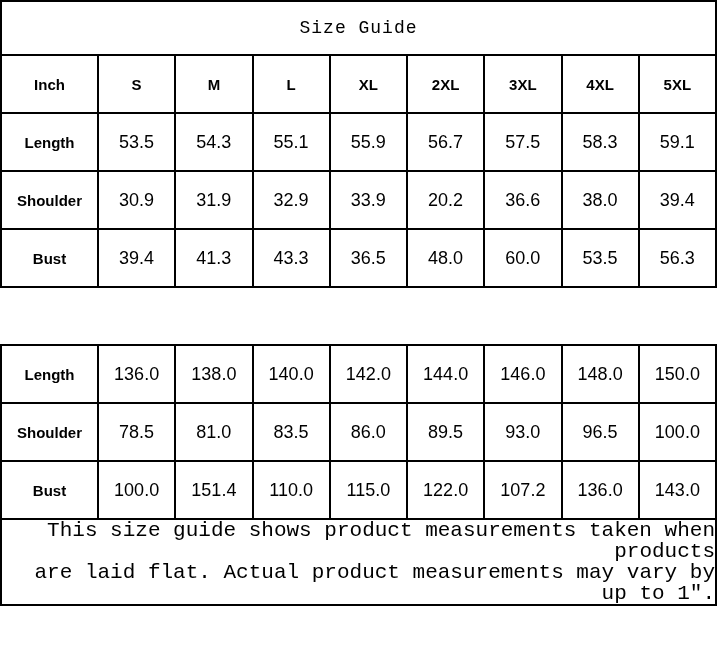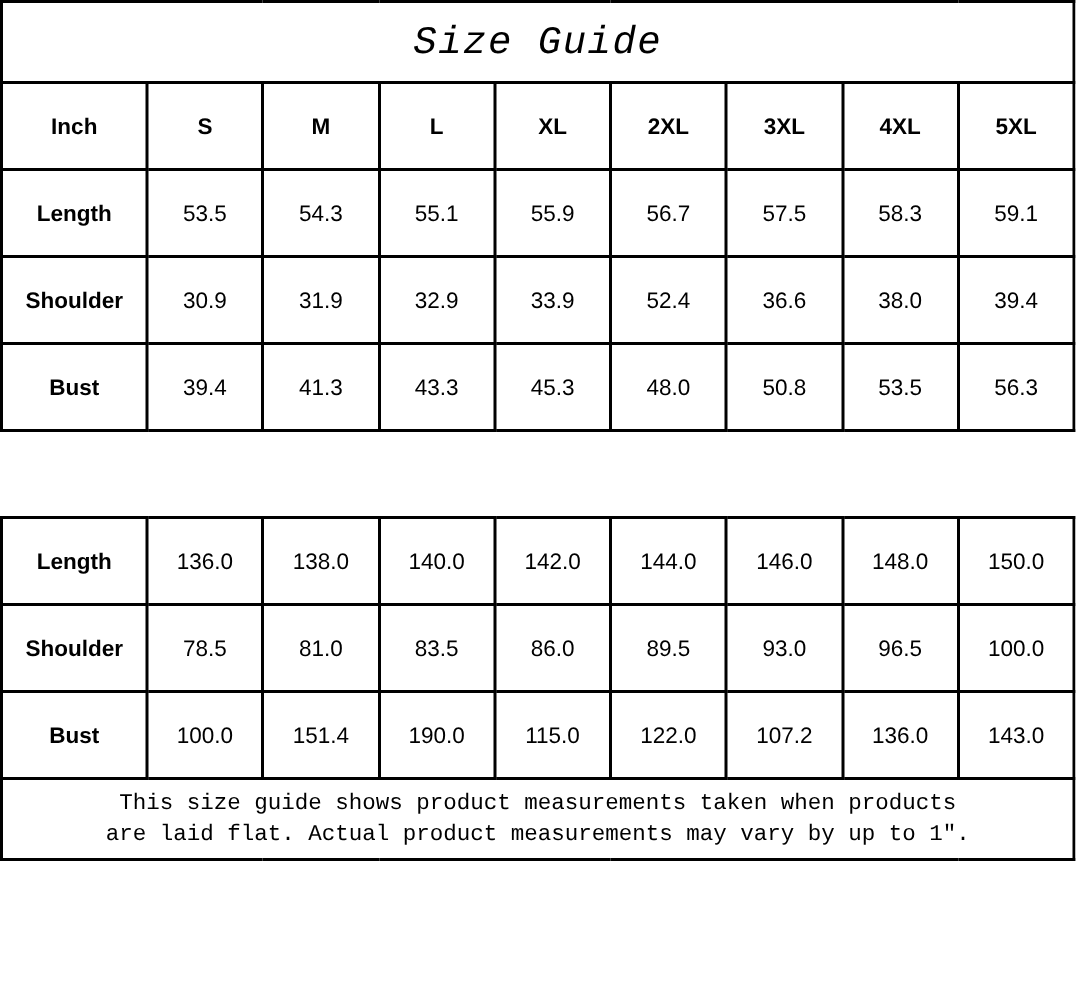--- a/index.html
+++ b/index.html
@@ -22,56 +22,55 @@
     vertical-align: middle;
     padding: 0;
     font-size: 15px;
     color: #000000;
     background: #ffffff;
   }
   col.c-label { width: 97px; }
   tr.title-row td {
     height: 54px;
     font-family: "Liberation Mono", monospace;
-    font-size: 26px;
+    font-size: 18px;
     font-weight: normal;
     letter-spacing: 1px;
-    font-style: italic;
   }
   tr.header-row th {
     height: 58px;
     font-weight: bold;
     font-size: 15px;
   }
   tr.data-row { height: 58px; }
   tr.data-row th {
     font-weight: bold;
     font-size: 15px;
     margin-top: 36px;
   }
   tr.data-row td {
     font-weight: normal;
-    font-size: 15px;
+    font-size: 18px;
   }
   .table-gap {
     height: 56px;
     background: #ffffff;
   }
   tr.footer-row td {
     height: 54px;
     font-family: "Liberation Mono", monospace;
     font-size: 15px;
     text-align: center;
   }
   .note-block {
     display: inline-block;
-    text-align: center;
+    text-align: right;
     line-height: 21px;
     font-family: "Liberation Mono", monospace;
-    font-size: 15px;
+    font-size: 21px;
   }
 </style>
 </head>
 <body>
 
 <table class="size-table">
   <colgroup>
     <col class="c-label">
     <col>
       <col>
@@ -107,33 +106,33 @@
       <td>57.5</td>
       <td>58.3</td>
       <td>59.1</td>
     </tr>
     <tr class="data-row">
       <th>Shoulder</th>
       <td>30.9</td>
       <td>31.9</td>
       <td>32.9</td>
       <td>33.9</td>
-      <td>52.4</td>
+      <td>20.2</td>
       <td>36.6</td>
       <td>38.0</td>
       <td>39.4</td>
     </tr>
     <tr class="data-row">
       <th>Bust</th>
       <td>39.4</td>
       <td>41.3</td>
       <td>43.3</td>
-      <td>45.3</td>
+      <td>36.5</td>
       <td>48.0</td>
-      <td>50.8</td>
+      <td>60.0</td>
       <td>53.5</td>
       <td>56.3</td>
     </tr>
   </tbody>
 </table>
 
 <div class="table-gap"></div>
 
 <table class="size-table">
   <colgroup>
@@ -167,21 +166,21 @@
       <td>86.0</td>
       <td>89.5</td>
       <td>93.0</td>
       <td>96.5</td>
       <td>100.0</td>
     </tr>
     <tr class="data-row">
       <th>Bust</th>
       <td>100.0</td>
       <td>151.4</td>
-      <td>190.0</td>
+      <td>110.0</td>
       <td>115.0</td>
       <td>122.0</td>
       <td>107.2</td>
       <td>136.0</td>
       <td>143.0</td>
     </tr>
     <tr class="footer-row">
       <td colspan="9">
         <div class="note-block">
           <div>This size guide shows product measurements taken when products</div>

